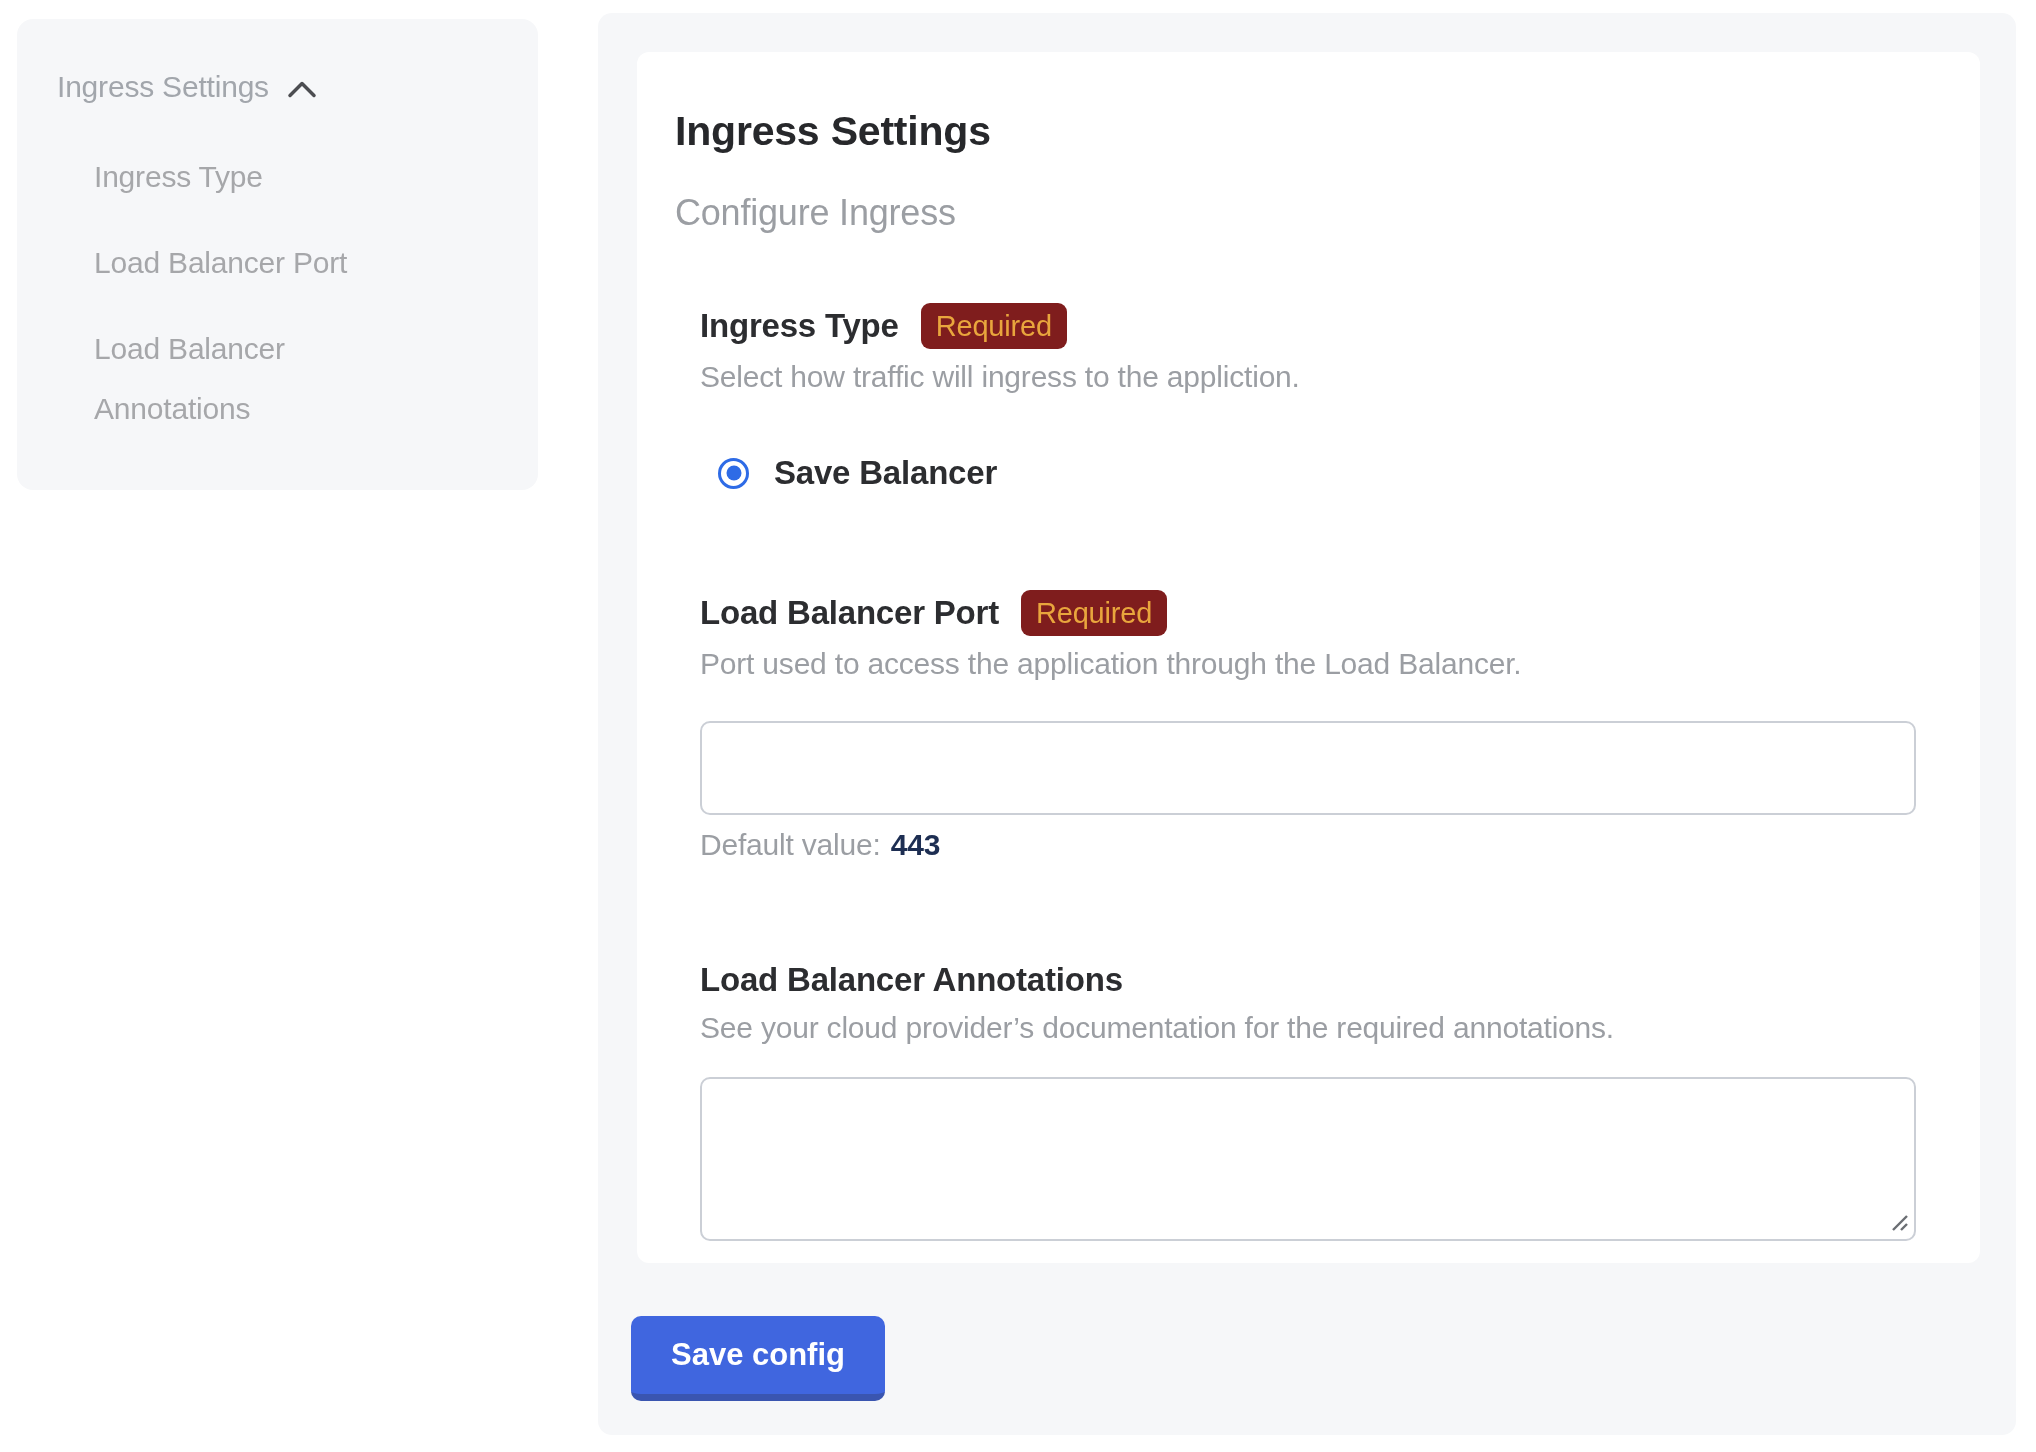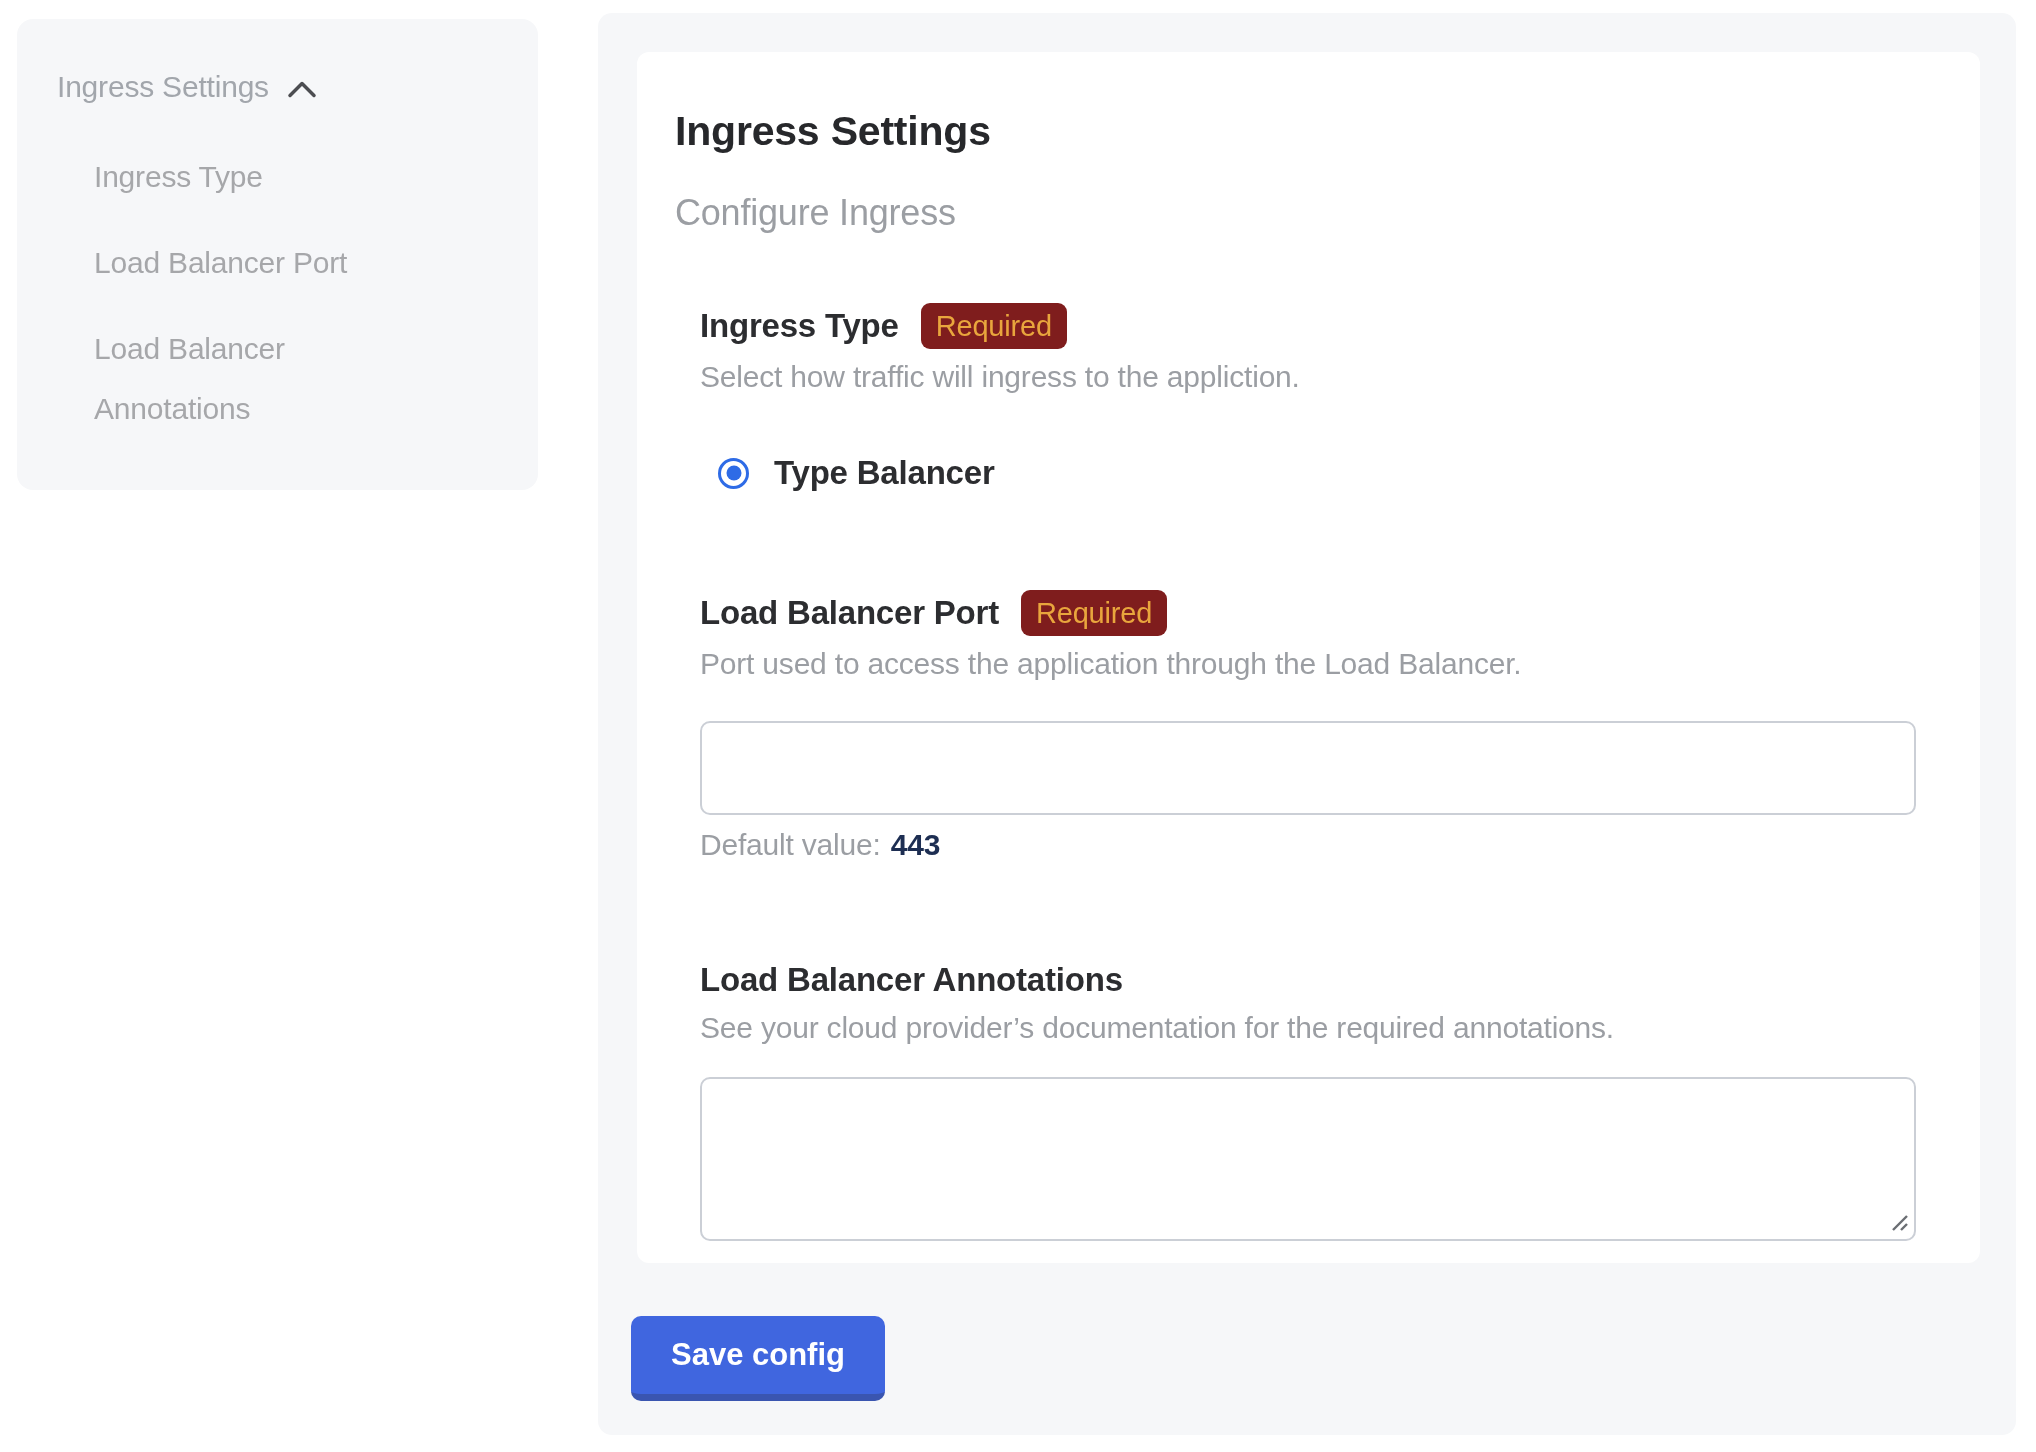--- a/index.html
+++ b/index.html
@@ -144,21 +144,21 @@
       <div class="section first">
         <div class="label-row">
           <h2 class="section-label">Ingress Type</h2>
           <span class="badge">Required</span>
         </div>
         <div class="desc">Select how traffic will ingress to the appliction.</div>
 
         <div class="radio-row">
           <label class="radio-option">
             <span class="radio-circle selected"></span>
-            <span>Type Balancer</span>
+            <span>Save Balancer</span>
           </label>
         </div>
       </div>
 
       <div class="section">
         <div class="label-row">
           <h2 class="section-label">Load Balancer Port</h2>
           <span class="badge">Required</span>
         </div>
         <div class="desc">Port used to access the application through the Load Balancer.</div>

